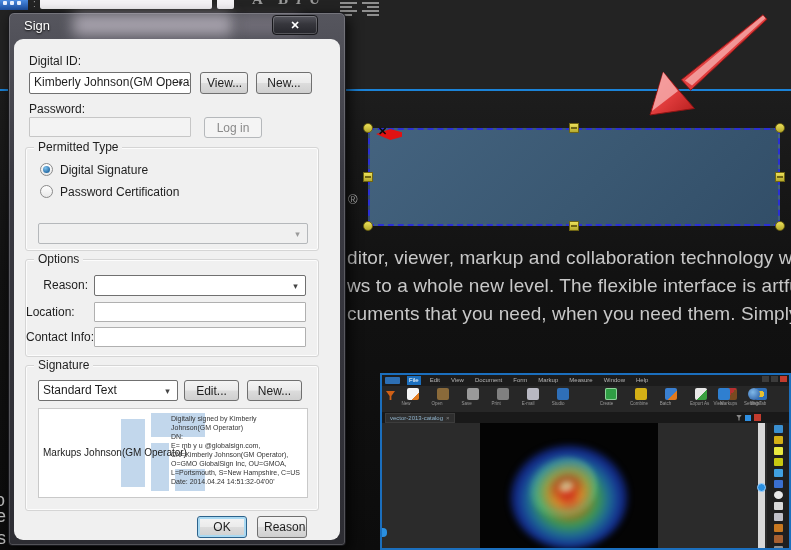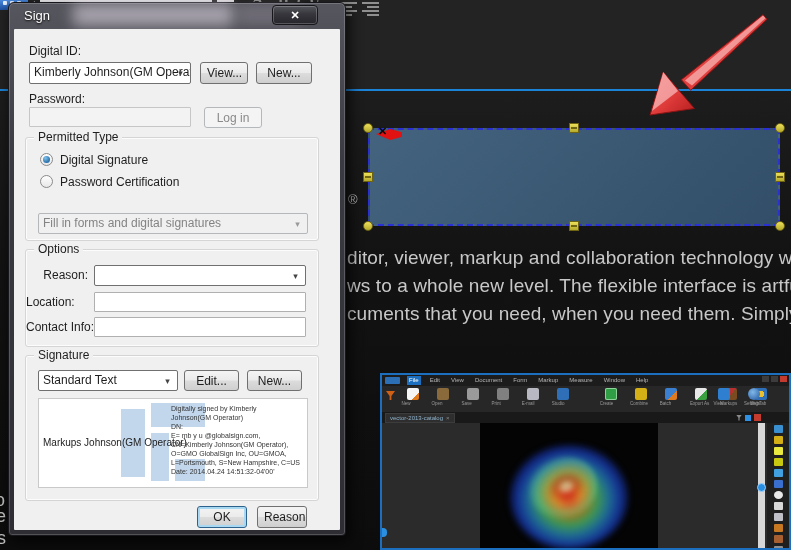--- a/index.html
+++ b/index.html
@@ -73,36 +73,36 @@
   .ma-scroll{position:absolute;right:24px;top:0;bottom:0;width:7px;background:#d8d8d8;}
   .ma-scroll .thumb{position:absolute;left:-1px;top:60px;width:9px;height:9px;border-radius:50%;
     background:#2a8fe0;border:1px solid #9ad0ff;}
   .ma-strip{position:absolute;right:0;top:0;bottom:0;width:22px;background:#1f1f1f;
     display:flex;flex-direction:column;align-items:center;gap:3px;padding-top:2px;}
   .ma-strip i{width:9px;height:8px;border-radius:1px;display:block;flex:none;}
   .ma-leftdot{position:absolute;left:-2px;top:105px;width:7px;height:9px;background:#2a8fe0;
     border-radius:0 4px 4px 0;}
 
   
-  .dialog{position:absolute;left:8px;top:2px;width:338px;height:534px;z-index:10;
+  .dialog{position:absolute;left:8px;top:12px;width:338px;height:534px;z-index:10;
     background:linear-gradient(180deg,#56565e,#3a3a42 30%,#2d2d33);
     border:1px solid #17171b;border-radius:6px 6px 4px 4px;
     box-shadow:0 0 0 1px rgba(255,255,255,.18) inset,3px 5px 14px rgba(0,0,0,.75);}
   .glass1{position:absolute;left:64px;top:1px;width:160px;height:22px;
     background:rgba(235,225,238,.55);filter:blur(7px);border-radius:4px;}
   .glass2{position:absolute;left:230px;top:2px;width:60px;height:20px;
     background:rgba(190,180,195,.25);filter:blur(6px);}
   .dlg-title{position:absolute;left:15px;top:5px;color:#fff;font-size:13px;
     text-shadow:0 1px 2px #000;}
   .dlg-close{position:absolute;right:27px;top:2px;width:46px;height:20px;
     background:linear-gradient(180deg,#55555d,#36363c 45%,#26262c);
     border:1px solid #17171b;border-radius:4px;box-shadow:0 0 0 1px rgba(255,255,255,.22) inset;
     color:#fff;font-size:11px;font-weight:bold;text-align:center;line-height:18px;cursor:pointer;}
   .dlg-client{position:absolute;left:5px;right:5px;top:26px;bottom:5px;
-    background:#f0f0f0;border-radius:1px;font-size:12px;color:#1e1e1e;}
+    background:#f0f0f0;border-radius:9px;font-size:12px;color:#1e1e1e;}
 
   .lbl{position:absolute;white-space:nowrap;}
   .combo{position:absolute;background:#fff;border:1px solid #707070;border-radius:2px;
     font-size:12px;line-height:19px;padding:0 18px 0 4px;white-space:nowrap;overflow:hidden;cursor:pointer;}
   .combo .caret{position:absolute;right:2px;top:0;bottom:0;width:15px;text-align:center;
     color:#444;font-size:9px;line-height:20px;}
   .combo.disabled{background:#f0f0f0;border-color:#b5b8bb;color:#838383;cursor:default;}
   .combo.disabled .caret{color:#9a9a9a;}
   .btn{position:absolute;background:linear-gradient(180deg,#f4f4f4,#ebebeb 48%,#dcdcdc 52%,#cfcfcf);
     border:1px solid #707070;border-radius:3px;font-size:12px;text-align:center;cursor:pointer;
@@ -339,21 +339,20 @@
       <input class="tinput dim" style="left: 15px; top: 78px; width: 162px; height: 20px;" type="password" value="">
       <button class="btn disabled" style="left:190px;top:78px;width:58px;height:21px">Log in</button>
 
       <div class="group" style="left:11px;top:108px;width:294px;height:104px">
         <div class="group-title">Permitted Type</div>
         <div class="radio sel" style="left:14px;top:15px"></div>
         <div class="lbl" style="left:34px;top:15px">Digital Signature</div>
         <div class="radio" style="left:14px;top:37px"></div>
         <div class="lbl" style="left:34px;top:37px">Password Certification</div>
         <div class="combo disabled" style="left:12px;top:75px;width:270px;height:21px">
-          <span>Fill in forms and digital signatures</span>
           <span class="caret">▾</span>
         </div>
       </div>
 
       <div class="group" style="left:11px;top:220px;width:294px;height:98px">
         <div class="group-title">Options</div>
         <div class="lbl" style="left:0;top:18px;width:62px;text-align:right">Reason:</div>
         <div class="combo" style="left:68px;top:15px;width:212px;height:21px">
           <span></span>
           <span class="caret">▾</span>

